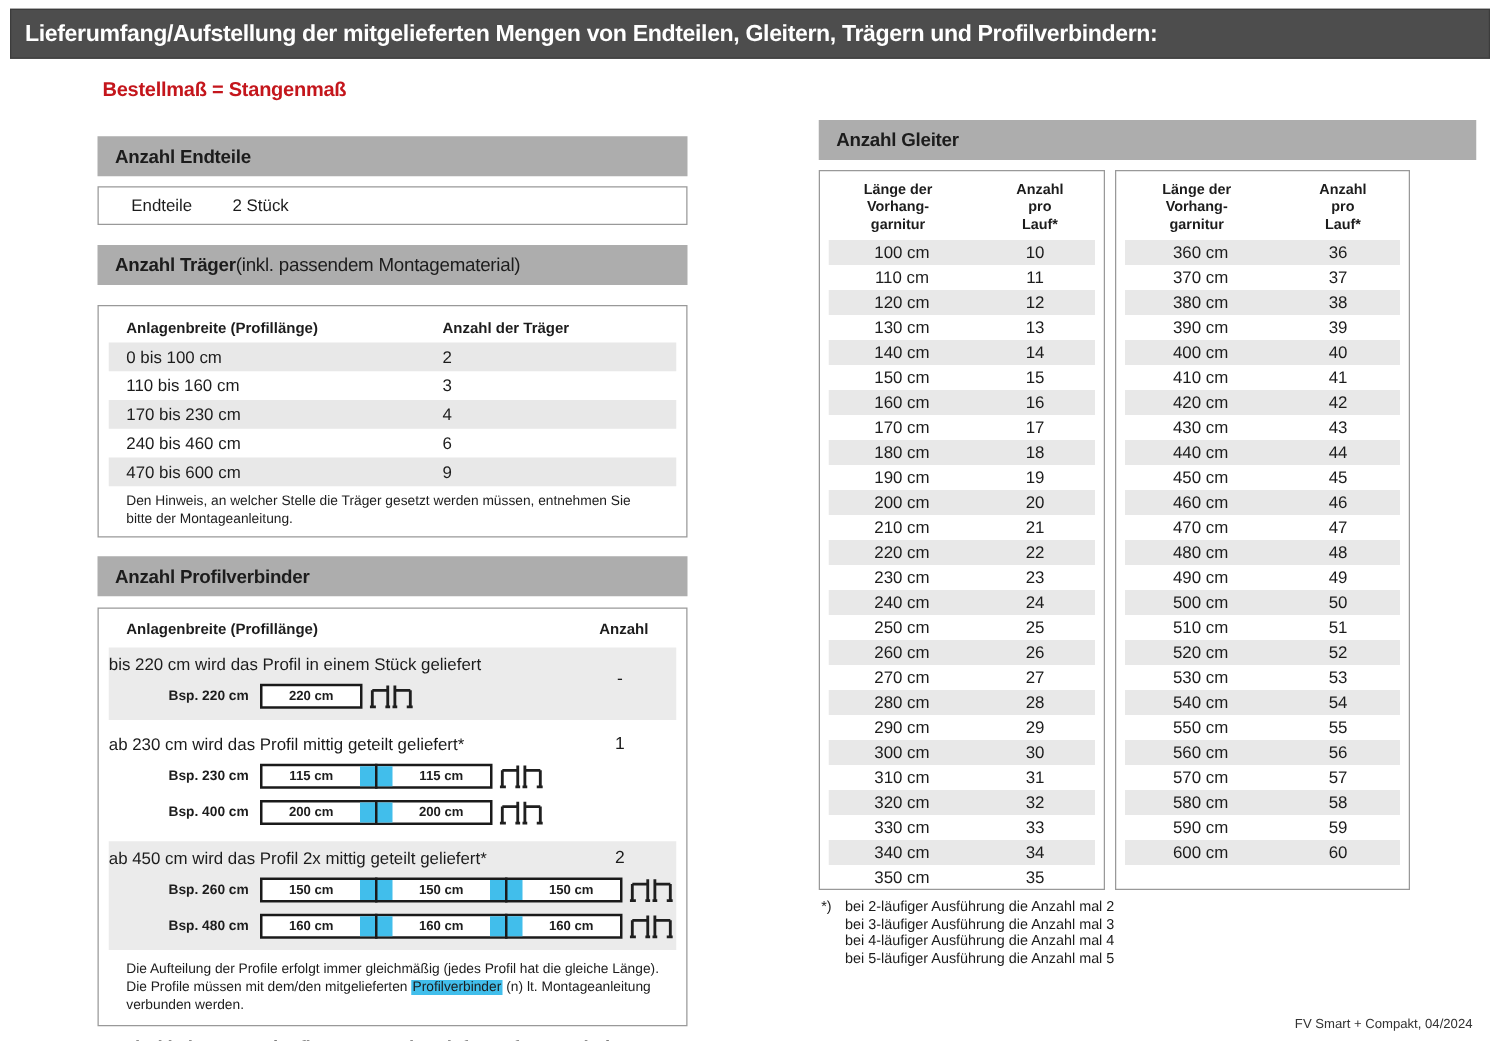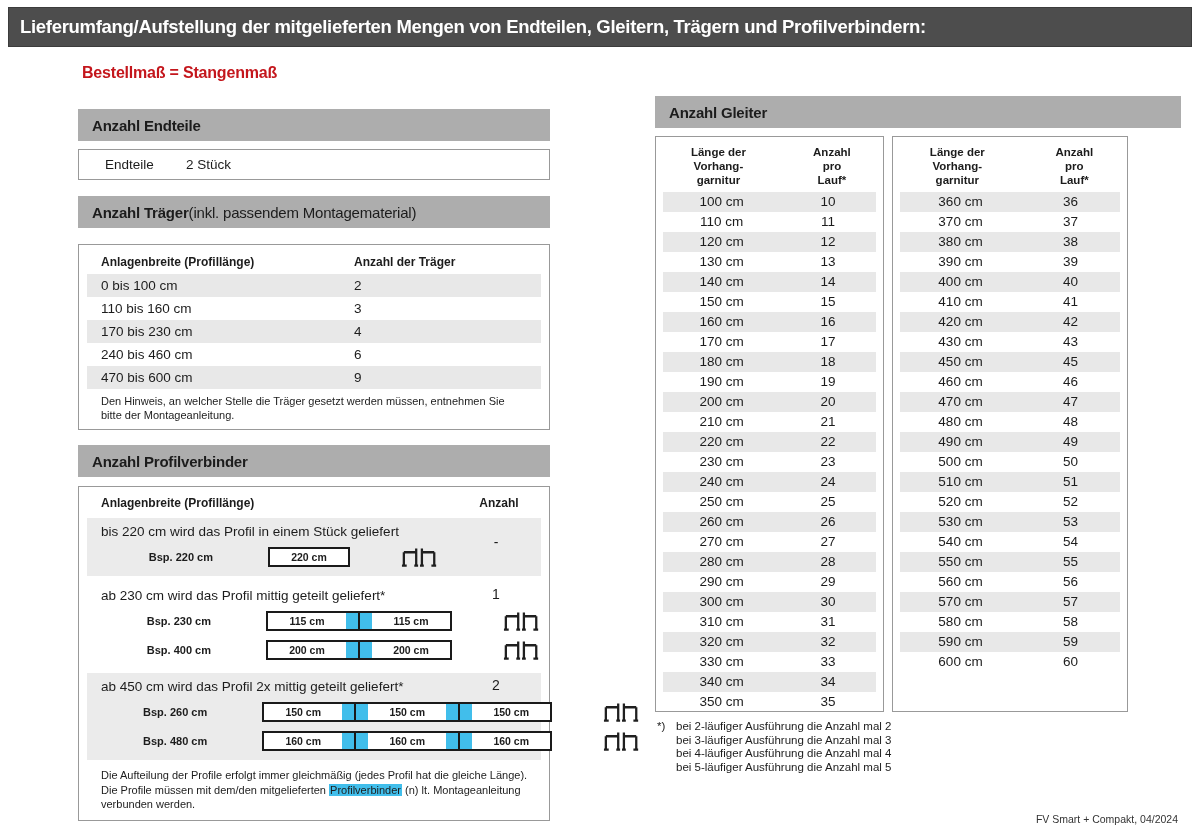--- a/index.html
+++ b/index.html
@@ -42,24 +42,24 @@
   .t-rows .t-row:nth-of-type(odd){background:var(--stripe);}
   .t-note{margin-top:5px;padding-left:14px;font-size:11px;line-height:14px;width:440px;}
 
   
   .pv-box{margin-top:9px;border:1px solid var(--box-border);padding:7px 8px 8px 8px;}
   .pv-headrow{display:grid;grid-template-columns:1fr 84px;font-size:12px;font-weight:bold;padding:2px 0 4px 14px;}
   .pv-headrow .anz{text-align:center;}
   .case{position:relative;margin-top:4px;padding:5px 0 7px 0;}
   .case.gray{background:var(--case-gray);}
   .case.white{background:#fff;margin-top:6px;}
-  .case-text{display:block;font-size:13.5px;line-height:17px;padding-left:14px;}
+  .case-text{display:block;font-size:13.5px;line-height:17px;}
   .case-count{position:absolute;right:6px;top:4px;width:78px;text-align:center;font-size:14px;}
   .case-count.mid{top:16px;}
-  .bsp-row{display:flex;align-items:center;margin-top:5px;padding-left:56px;height:24px;gap:46px;}
+  .bsp-row{display:flex;align-items:center;margin-top:5px;padding-left:42px;height:24px;}
   .bsp-label{width:70px;text-align:right;font-size:11px;font-weight:bold;margin-right:9px;white-space:nowrap;}
   .pbar{display:inline-flex;align-items:stretch;height:20px;border:2px solid #1a1a1a;background:#fff;}
   .pseg{width:78px;display:flex;align-items:center;justify-content:center;font-size:10.5px;font-weight:bold;}
   .joint{width:26px;position:relative;background:var(--accent-blue);}
   .joint::before{content:"";position:absolute;left:50%;top:-2px;bottom:-2px;width:2px;margin-left:-1px;background:#1a1a1a;}
   .end-icon{width:38px;height:24px;margin-left:5px;flex:0 0 auto;}
   .pv-note{margin-top:8px;padding:0 4px 0 14px;font-size:11px;line-height:14.5px;}
   .hl{background:var(--accent-blue);padding:0 1px;}
   .paneel-note{margin-top:9px;font-size:15px;font-weight:bold;letter-spacing:-0.2px;}
 
@@ -431,20 +431,24 @@
             <div class="g-row">
               <span>420 cm</span>
               <span>42</span>
             </div>
 
             <div class="g-row">
               <span>430 cm</span>
               <span>43</span>
             </div>
 
+            <div class="g-row">
+              <span>440 cm</span>
+              <span>44</span>
+            </div>
 
             <div class="g-row">
               <span>450 cm</span>
               <span>45</span>
             </div>
 
             <div class="g-row">
               <span>460 cm</span>
               <span>46</span>
             </div>

